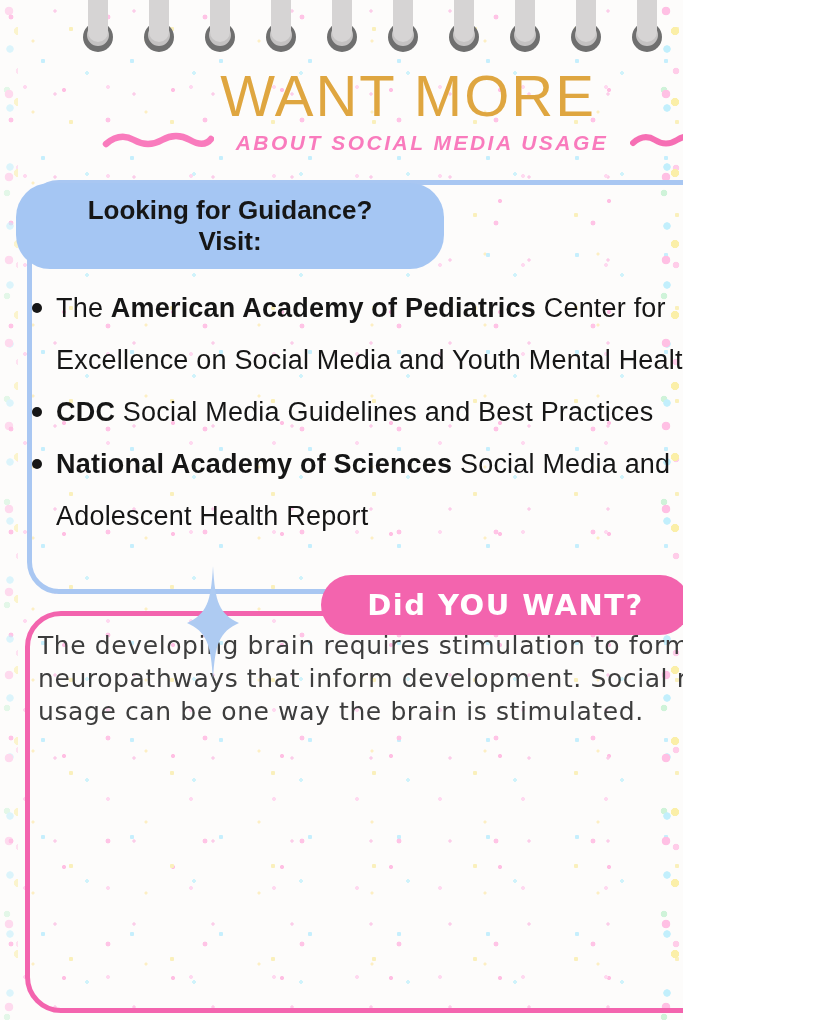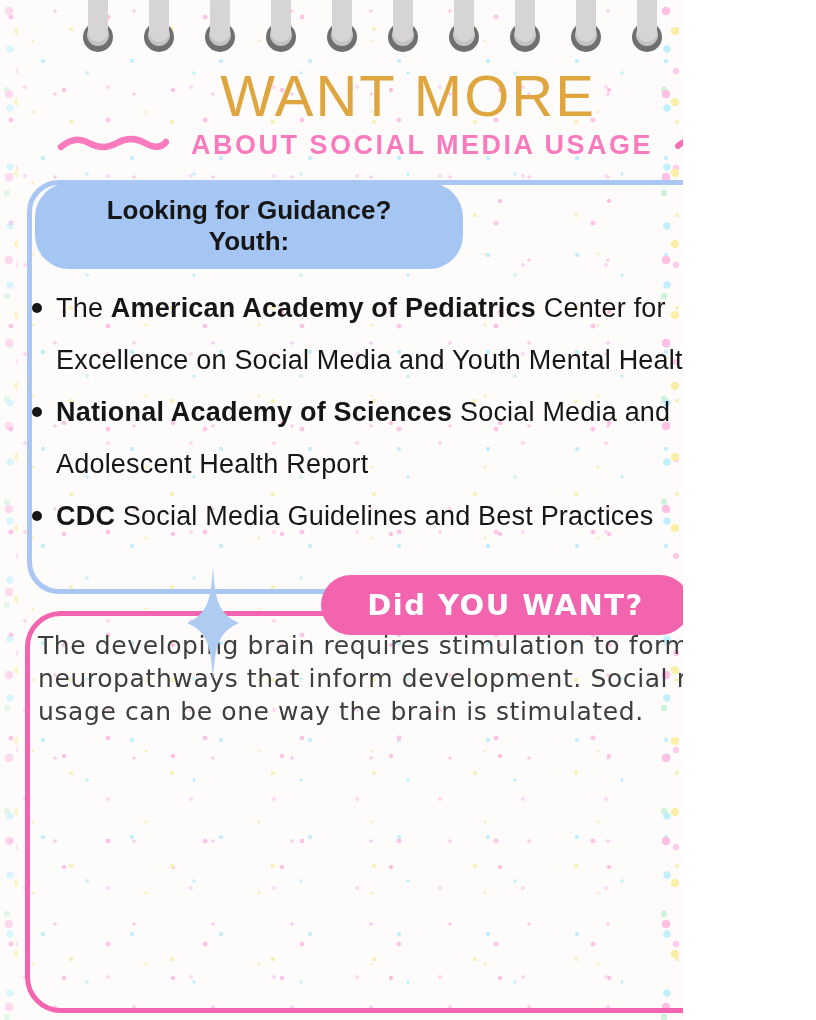--- a/index.html
+++ b/index.html
@@ -40,33 +40,34 @@
   .ring .loop-in{position:absolute;left:6px;top:24px;width:22px;height:22px;border-radius:50%;background:#C4C2C2;}
   .ring .stem{position:absolute;left:7px;top:0;width:20px;height:42px;background:#D6D4D4;border-radius:0 0 10px 10px;}
 
   .title{
     position:absolute;left:0;top:62px;width:816px;text-align:center;
     font-size:58px;font-weight:300;letter-spacing:2px;
     color:var(--gold,#DFA640);
   }
   .subtitle-row{position:absolute;left:0;top:130px;width:816px;display:flex;align-items:center;justify-content:center;gap:22px;}
   .subtitle{
-    font-size:27px;font-weight:800;letter-spacing:2.5px;
+    font-size:21px;font-weight:800;letter-spacing:2.5px;
     color:var(--pink_accent,#F97BBD);
+    font-style:italic;
   }
   .squiggle{flex:0 0 auto;}
 
   
   .blue-box{
     position:absolute;left:27px;top:180px;width:750px;height:404px;
     border:5px solid var(--blue,#A9C7F2);border-radius:32px;z-index:1;
     background:transparent;
   }
   .blue-pill{
-    position:absolute;left:35px;top:183px;width:428px;height:86px;
+    position:absolute;left:16px;top:183px;width:428px;height:86px;
     background:var(--blue_fill,#A5C6F3);border-radius:34px;z-index:2;
     display:flex;flex-direction:column;justify-content:center;align-items:center;
     color:var(--ink,#161616);font-weight:700;font-size:26px;line-height:31px;text-align:center;
   }
   .guidance-list{
     position:absolute;left:48px;top:274px;width:742px;margin:8px;padding:0;
     list-style:none;font-size:27px;line-height:52px;color:var(--ink,#161616);z-index:2;
     letter-spacing:0.2px;
   }
   .guidance-list li{position:relative;}
@@ -180,27 +181,27 @@
       <svg width="84" height="20" viewBox="0 0 84 20">
         <path d="M3 12 Q 14 2 25 9 T 47 9 T 69 9 T 81 8" fill="none" stroke="#F66FB4" stroke-width="6" stroke-linecap="round"></path>
       </svg>
     </span>
   </div>
 
   <div class="blue-box"></div>
 
   <div class="blue-pill">
     <span>Looking for Guidance?</span>
-    <span>Youth:</span>
+    <span>Visit:</span>
   </div>
 
   <ul class="guidance-list">
       <li>The <b>American Academy of Pediatrics</b> Center for Excellence on Social Media and Youth Mental Health</li>
+      <li><b>CDC</b> Social Media Guidelines and Best Practices</li>
       <li><b>National Academy of Sciences</b> Social Media and Adolescent Health Report</li>
-      <li><b>CDC</b> Social Media Guidelines and Best Practices</li>
     </ul>
 
   <div class="pink-box"></div>
 
   <div class="pink-pill">
     <span>Did YOU WANT?</span>
   </div>
 
   <div class="dyk-body">
       <p>The developing brain requires stimulation to form neuropathways that inform development. Social media usage can be one way the brain is stimulated.</p>

